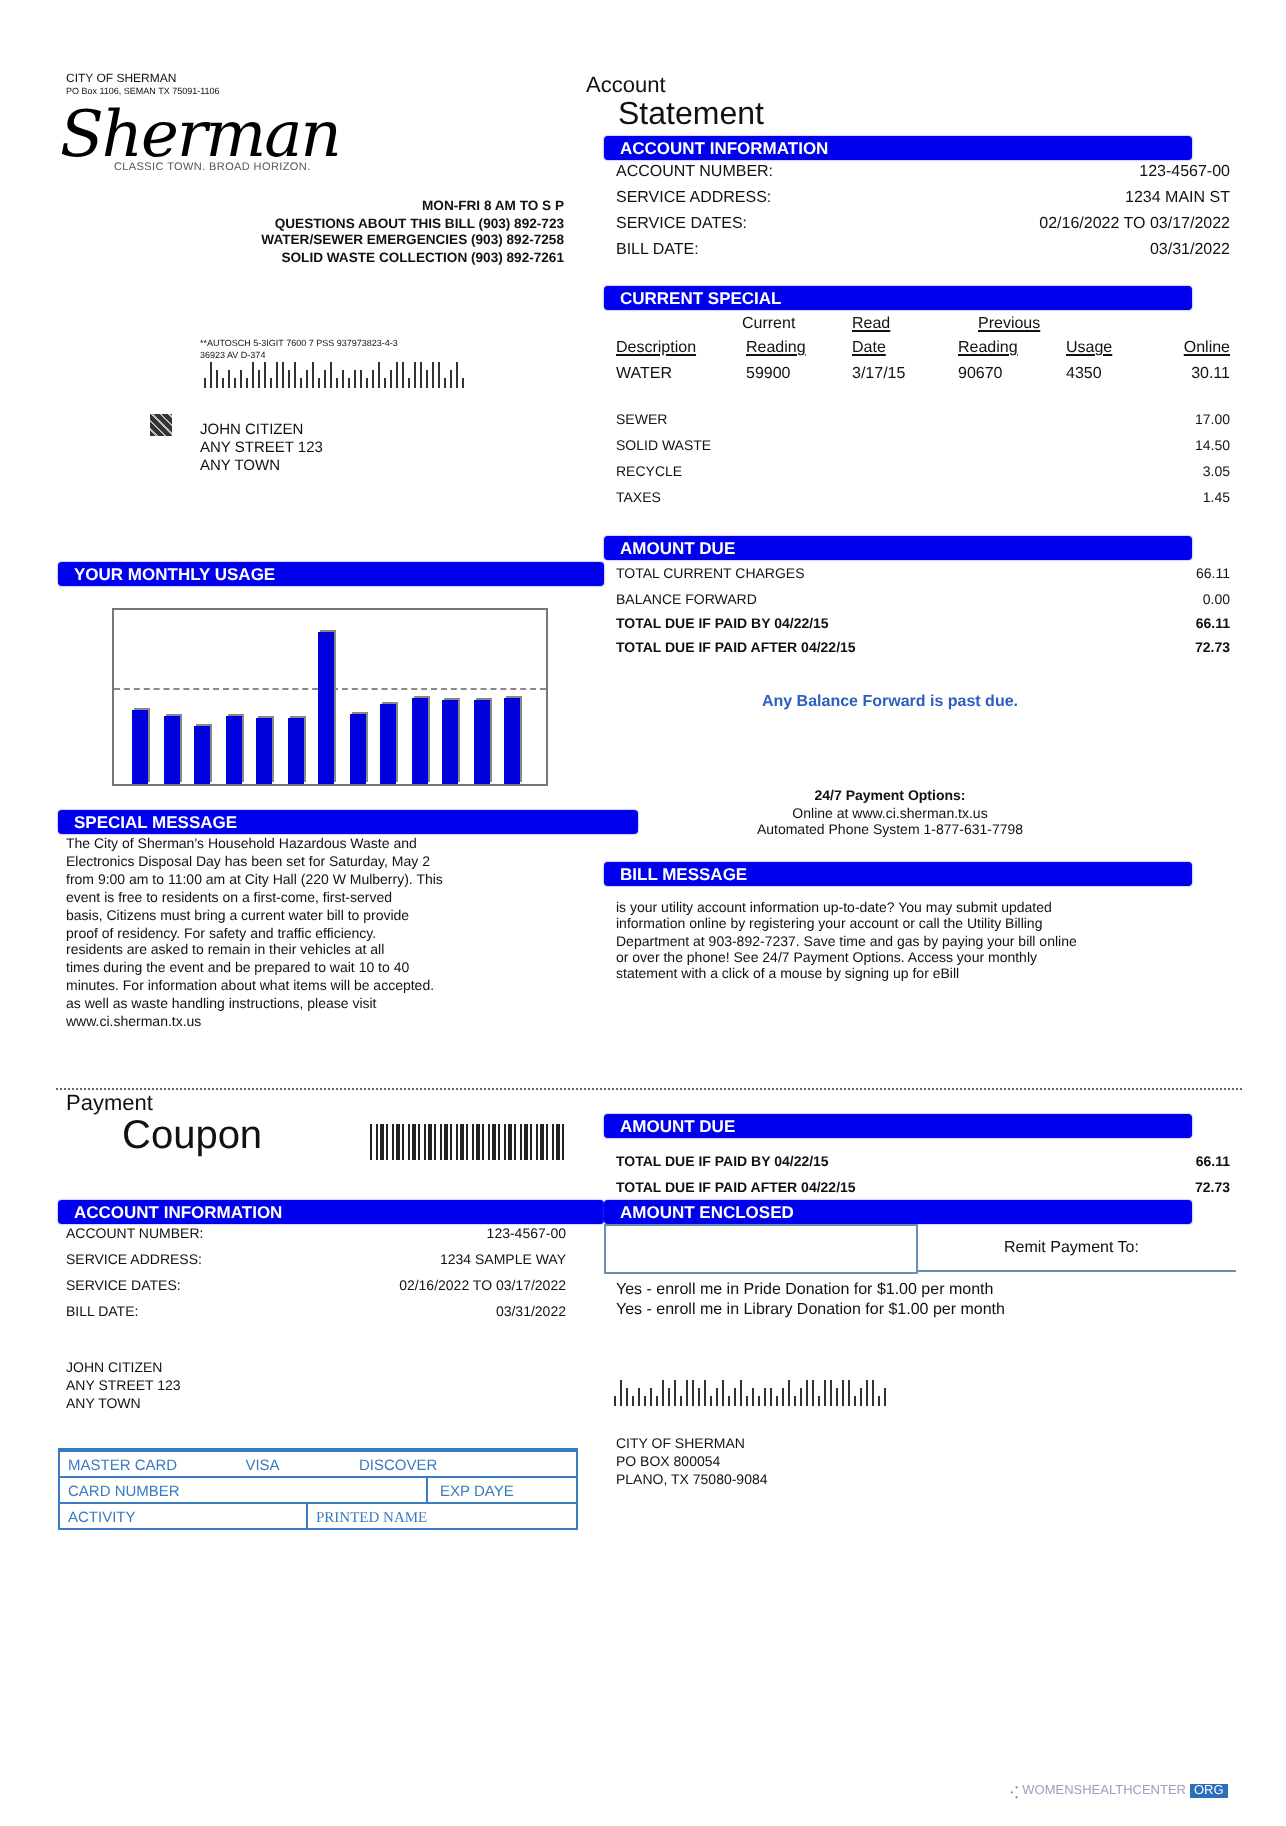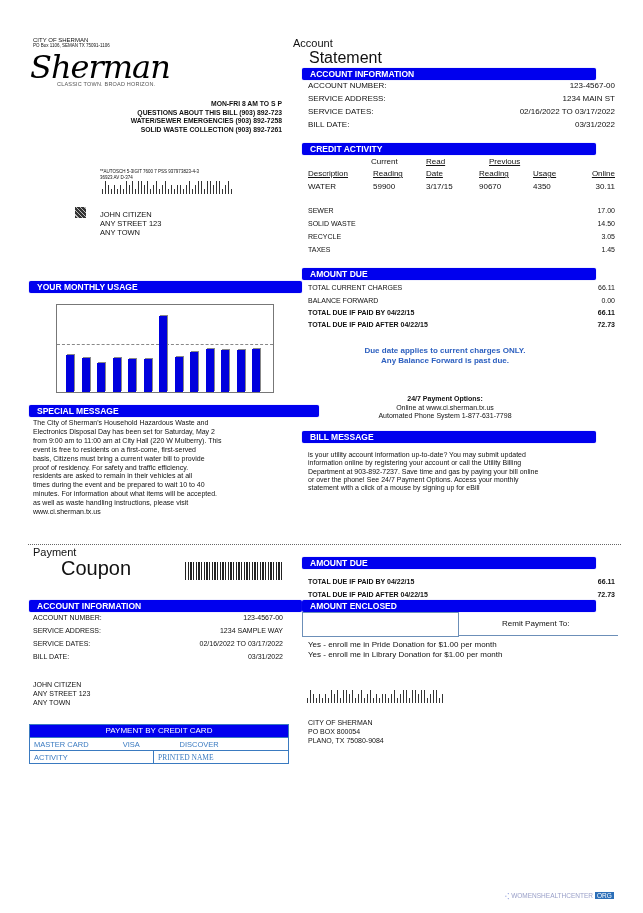--- a/index.html
+++ b/index.html
@@ -107,21 +107,21 @@
     <span style="height:13px"></span>
     <span style="height:5px"></span>
 </div>
 <div class="abs" style="left:75px;top:207px;width:11px;height:11px;background:repeating-linear-gradient(45deg,#333 0 2px,#bbb 2px 3px);"></div>
 <div class="abs" style="left:100px;top:210px;font-size:7.5px;line-height:9px;">
   <div>JOHN CITIZEN</div>
   <div>ANY STREET 123</div>
   <div>ANY TOWN</div>
 </div>
 
-<div class="hdr" style="left:302px;top:143px;width:286px;">CREDIT ACTIVITY</div>
+<div class="hdr" style="left:302px;top:143px;width:286px;">CURRENT SPECIAL</div>
 <div class="abs" style="left:308px;top:157px;width:307px;height:40px;font-size:8px;line-height:10px;">
   <div class="abs" style="left:0;top:12px;text-decoration:underline;">Description</div>
   <div class="abs" style="left:63px;top:0;">Current</div>
   <div class="abs" style="left:65px;top:12px;text-decoration:underline;">Reading</div>
   <div class="abs" style="left:118px;top:0;text-decoration:underline;">Read</div>
   <div class="abs" style="left:118px;top:12px;text-decoration:underline;">Date</div>
   <div class="abs" style="left:181px;top:0;text-decoration:underline;">Previous</div>
   <div class="abs" style="left:171px;top:12px;text-decoration:underline;">Reading</div>
   <div class="abs" style="left:225px;top:12px;text-decoration:underline;">Usage</div>
   <div class="abs" style="right:0;top:12px;text-decoration:underline;">Online</div>
@@ -164,21 +164,20 @@
   <div class="row b" style="top:25px;">
       <span>TOTAL DUE IF PAID BY 04/22/15</span>
       <span>66.11</span>
     </div>
   <div class="row b" style="top:37px;">
       <span>TOTAL DUE IF PAID AFTER 04/22/15</span>
       <span>72.73</span>
     </div>
 </div>
 <div class="abs blue" style="left:302px;top:346px;width:286px;text-align:center;font-weight:bold;font-size:8px;line-height:10px;color:#2c5fbf;">
-  <div>Due date applies to current charges ONLY.</div>
   <div>Any Balance Forward is past due.</div>
 </div>
 
 <div class="hdr" style="left:29px;top:281px;width:265px;">YOUR MONTHLY USAGE</div>
 <div class="chart" style="left:56px;top:304px;width:216px;height:87px;">
   <div class="abs" style="left: 0px; right: 0px; top: 39px; border-top: 1px dashed rgb(136, 136, 136);"></div>
   <div id="bars">
       <div class="bar" style="left: 9px; height: 37px;"></div>
       <div class="bar" style="left: 24.5px; height: 34px;"></div>
       <div class="bar" style="left: 40px; height: 29px;"></div>
@@ -325,35 +324,42 @@
     <span style="height:5px"></span>
     <span style="height:9px"></span>
 </div>
 <div class="abs" style="left:308px;top:718px;font-size:7px;line-height:9px;">
   <div>CITY OF SHERMAN</div>
   <div>PO BOX 800054</div>
   <div>PLANO, TX 75080-9084</div>
 </div>
 
 <div class="abs" style="left:29px;top:724px;width:258px;border:1px solid #3a7ac0;">
-  <div style="background:#0000ee;color:#fff;text-align:center;font-size:8px;line-height:12px;height:12px;">PAYMENT BY CREDIT CARD</div>
   <table class="cc">
     <tbody>
         <tr>
       <td style="border-left:none;border-right:none;" colspan="2">
         <span>MASTER CARD</span>
         <span style="margin-left:32px;">VISA</span>
         <span style="margin-left:38px;">DISCOVER</span>
       </td>
     </tr>
   </tbody>
     </table>
   <table class="cc" style="margin-top:-1px;">
     <tbody>
         <tr>
+      <td style="border-left:none;width:175px;"><span>CARD NUMBER</span></td>
+      <td style="border-right:none;padding-left:6px;"><span>EXP DAYE</span></td>
+    </tr>
+  </tbody>
+    </table>
+  <table class="cc" style="margin-top:-1px;">
+    <tbody>
+        <tr>
       <td style="border-left:none;border-bottom:none;width:115px;"><span>ACTIVITY</span></td>
       <td style="border-right:none;border-bottom:none;font-family:Liberation Serif, serif;"><span>PRINTED NAME</span></td>
     </tr>
   </tbody>
     </table>
 </div>
 
 <div class="abs" style="left:505px;top:890px;display:flex;align-items:center;gap:2px;font-size:6.5px;color:#9aa0c8;">
   <span style="color:#5a6fc9;font-size:8px;">⁖</span>
   <span>WOMENSHEALTHCENTER</span>

